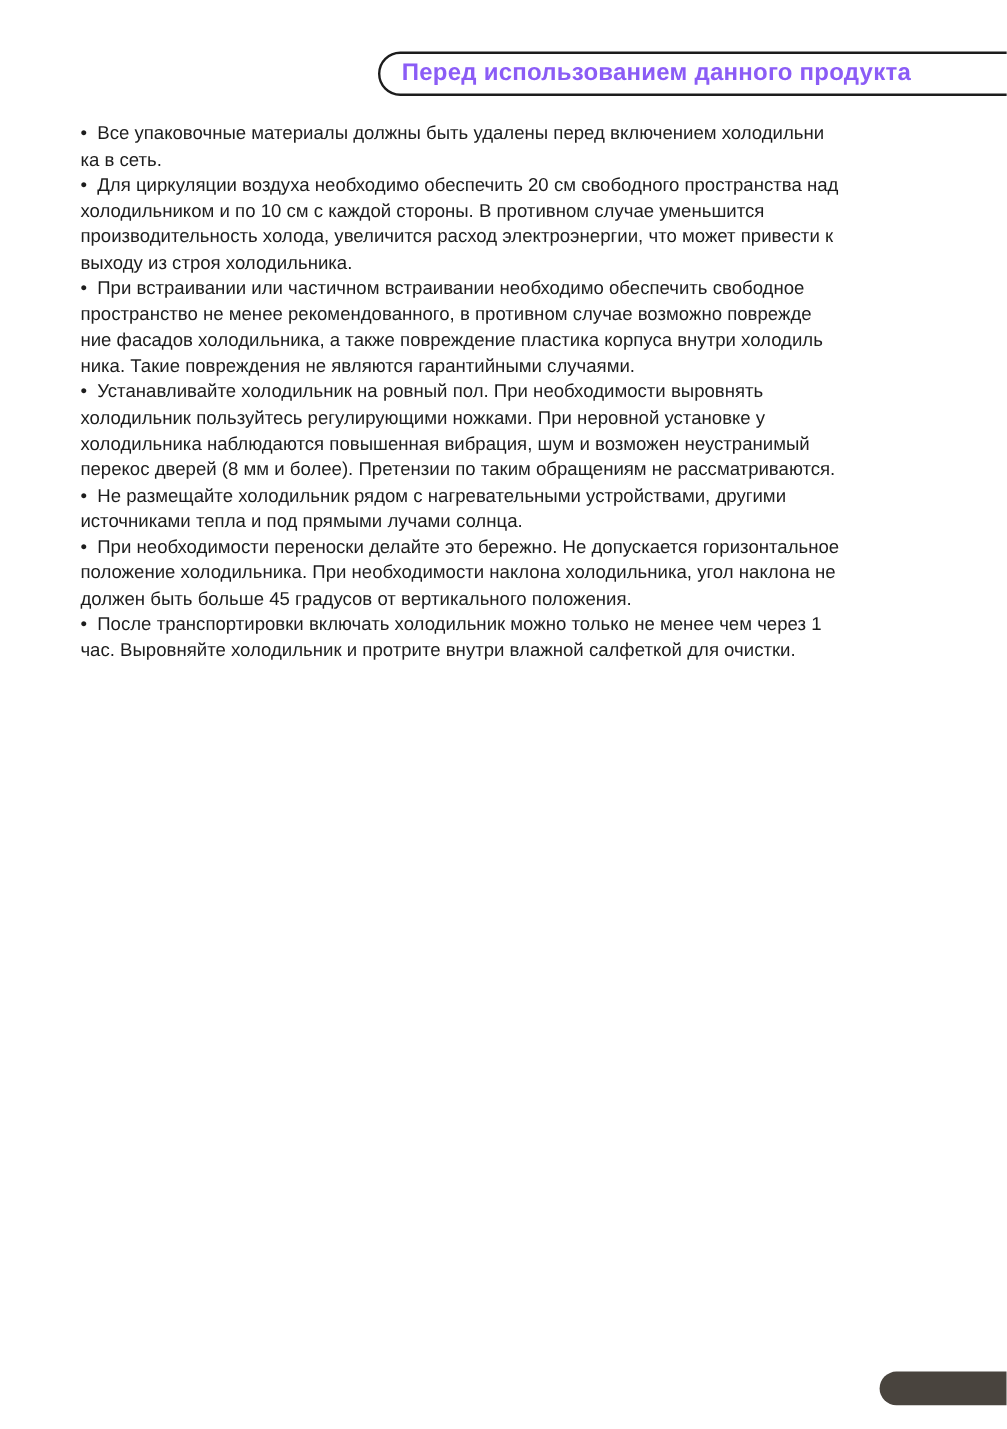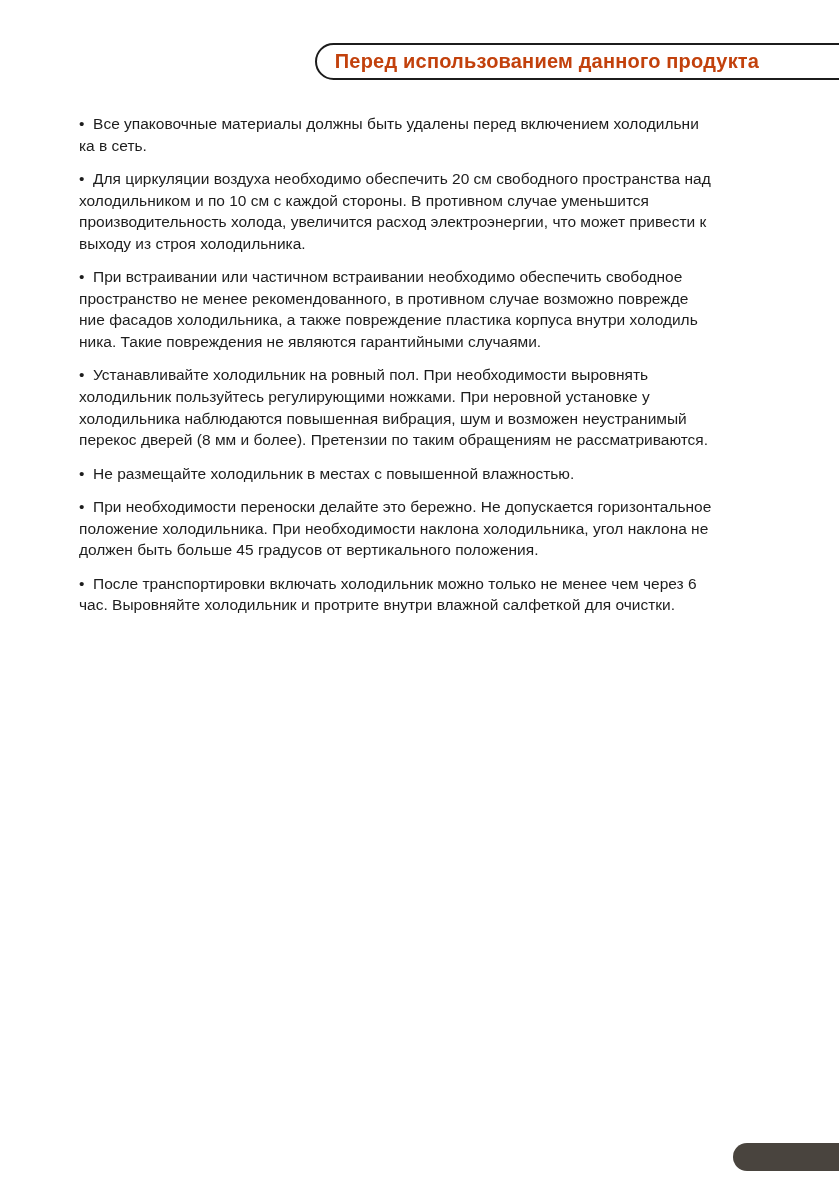--- a/index.html
+++ b/index.html
@@ -40,60 +40,61 @@
   .content {
     position: absolute;
     left: 67px;
     top: 101px;
     width: 740px;
     font-size: 15.5px;
     line-height: 21.55px;
     color: #1d1d1d;
   }
   .content p {
-    margin: 12px;
+    margin: 0;
     white-space: pre-wrap;
   }
   .corner-tab {
     position: absolute;
     left: 733px;
     top: 1143px;
     width: 106px;
     height: 28px;
     background: #49443e;
     border-radius: 14px 0 0 14px;
   }
 </style>
 </head>
 <body>
 
 <div class="page">
 
   <div class="header-box" style="border-color: rgb(28, 28, 28);">
-    <span class="header-title" style="color: #c2410c;">Перед использованием данного продукта</span>
+    <span class="header-title" style="color: #8b5cf6;">Перед использованием данного продукта</span>
   </div>
 
   <div class="content" style="color: rgb(29, 29, 29);">
       <p>•  Все упаковочные материалы должны быть удалены перед включением холодильни
 ка в сеть.</p>
       <p>•  Для циркуляции воздуха необходимо обеспечить 20 см свободного пространства над
 холодильником и по 10 см с каждой стороны. В противном случае уменьшится
 производительность холода, увеличится расход электроэнергии, что может привести к
 выходу из строя холодильника.</p>
       <p>•  При встраивании или частичном встраивании необходимо обеспечить свободное
 пространство не менее рекомендованного, в противном случае возможно поврежде
 ние фасадов холодильника, а также повреждение пластика корпуса внутри холодиль
 ника. Такие повреждения не являются гарантийными случаями.</p>
       <p>•  Устанавливайте холодильник на ровный пол. При необходимости выровнять
 холодильник пользуйтесь регулирующими ножками. При неровной установке у
 холодильника наблюдаются повышенная вибрация, шум и возможен неустранимый
 перекос дверей (8 мм и более). Претензии по таким обращениям не рассматриваются.</p>
-      <p>•  Не размещайте холодильник в местах с повышенной влажностью.</p>
+      <p>•  Не размещайте холодильник рядом с нагревательными устройствами, другими
+источниками тепла и под прямыми лучами солнца.</p>
       <p>•  При необходимости переноски делайте это бережно. Не допускается горизонтальное
 положение холодильника. При необходимости наклона холодильника, угол наклона не
 должен быть больше 45 градусов от вертикального положения.</p>
-      <p>•  После транспортировки включать холодильник можно только не менее чем через 6
+      <p>•  После транспортировки включать холодильник можно только не менее чем через 1
 час. Выровняйте холодильник и протрите внутри влажной салфеткой для очистки.</p>
     </div>
 
   <div class="corner-tab" style="background: rgb(73, 68, 62);"></div>
 
 </div>
 
 </body></html>

